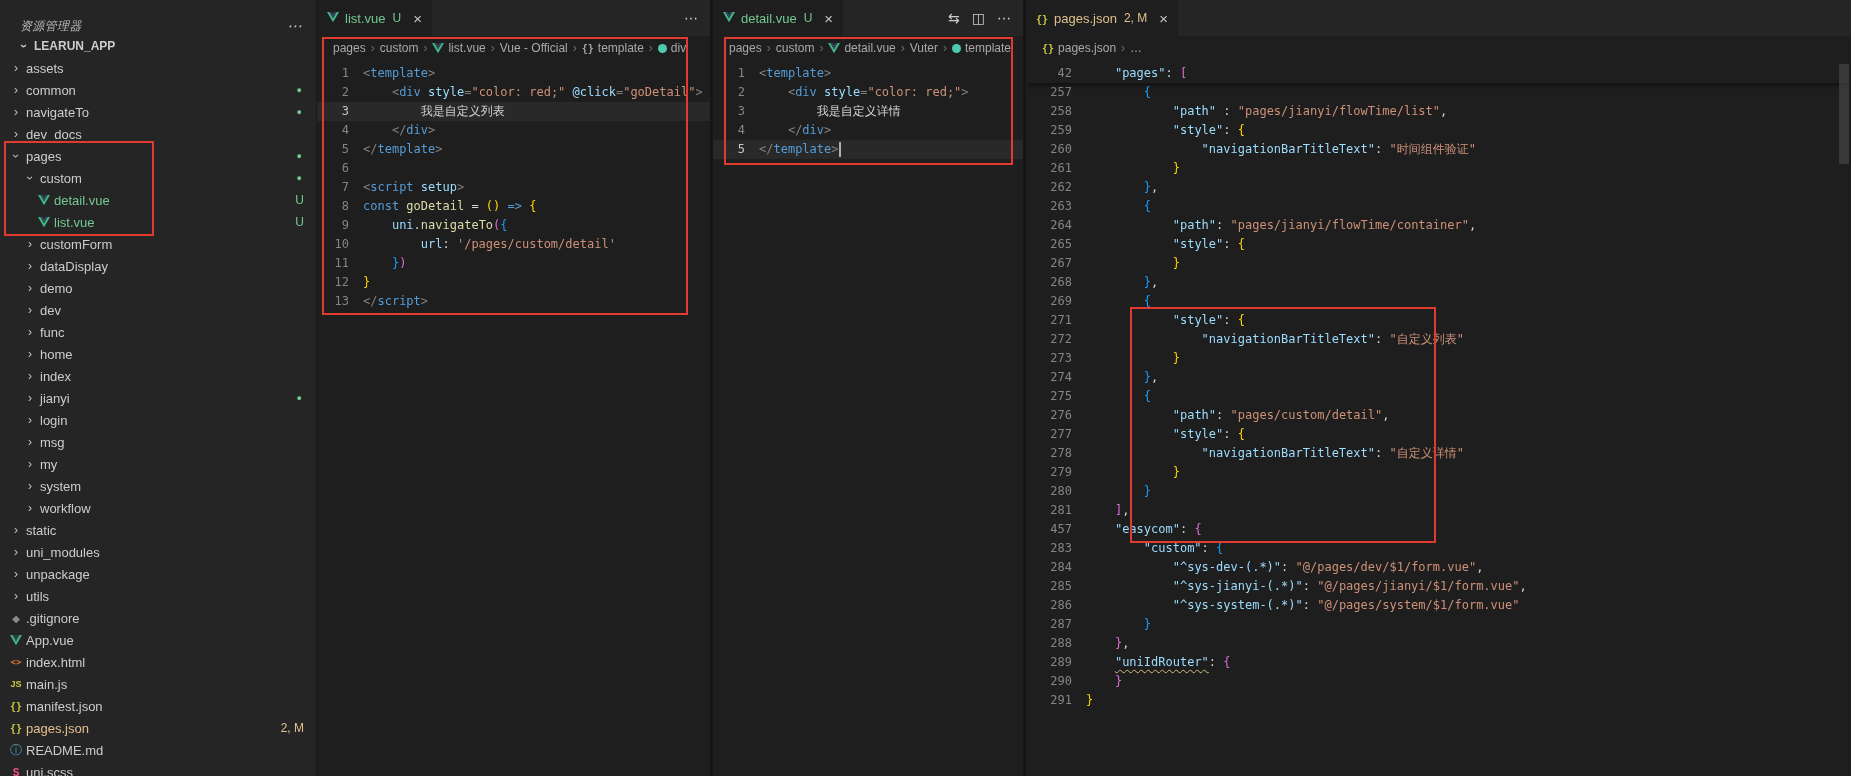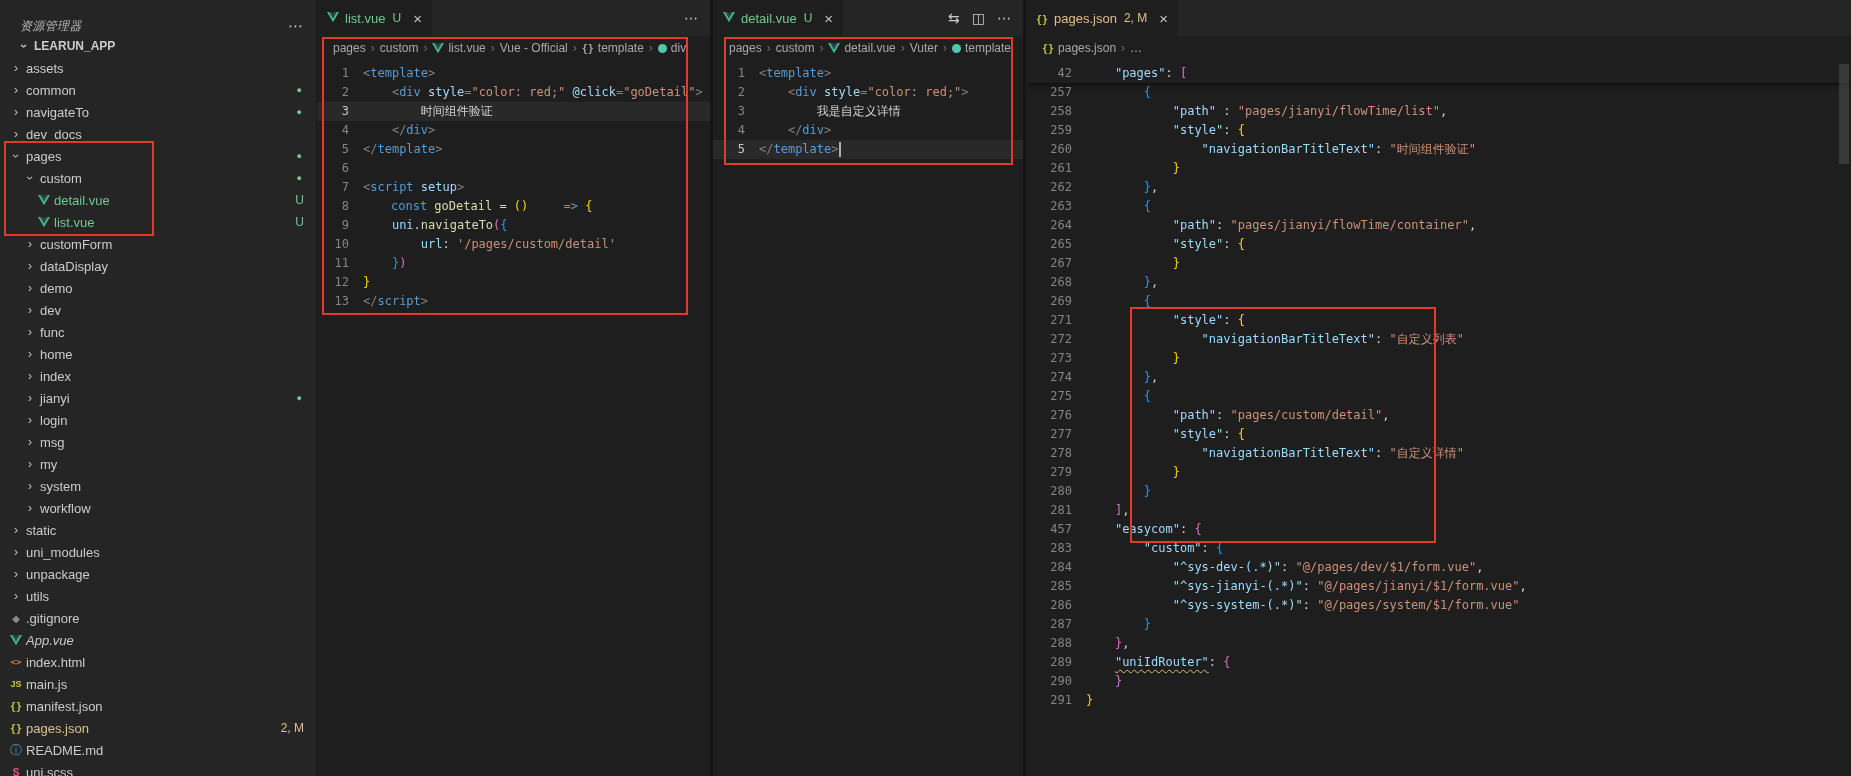--- a/index.html
+++ b/index.html
@@ -51,21 +51,21 @@
   .cl { display:flex; height:19px; line-height:19px; white-space:pre; }
   .cl.current { background:rgba(255,255,255,0.05); }
   .cl.sticky { background:#1e1e1e; box-shadow:0 4px 5px -2px rgba(0,0,0,.55); position:relative; z-index:2; }
   .ln { flex:none; width:46px; text-align:right; padding-right:14px; color:#858585; }
   .pane.p2 .ln { width:60px; }
   .ln.active { color:#c6c6c6; }
   .ct { flex:1; color:#d4d4d4; }
 
   .tk-txt { color:#d4d4d4; }  .tk-pun { color:#808080; }
   .tk-tag { color:#569cd6; }  .tk-attr { color:#9cdcfe; }
-  .tk-str { color:#ce9178; }  .tk-kw { color:#569cd6;margin-left:28px; }
+  .tk-str { color:#ce9178; }  .tk-kw { color:#569cd6; }
   .tk-fn  { color:#dcdcaa;text-align:right; }  .tk-key { color:#9cdcfe; }
   .tk-b1 { color:#ffd700; }   .tk-b2 { color:#da70d6; }   .tk-b3 { color:#179fff; }
   .tk-warnkey { color:#9cdcfe; text-decoration:underline wavy #d7ba7d;
     text-decoration-thickness:1px; text-underline-offset:3px; }
 
   .cursor { display:inline-block; width:2px; height:15px; background:#aeafad;
     vertical-align:middle; margin-left:1px; }
 
   
   .ic { display:inline-flex; align-items:center; justify-content:center; }
@@ -217,21 +217,21 @@
         <div class="tree-row" style="padding-left: 8px;">
           <span class="chev">›</span>
           <span class="tlabel">utils</span>
         </div>
         <div class="tree-row" style="padding-left: 8px;">
           <span class="ficon">
             <span class="ic ic-git">◆</span>
           </span>
           <span class="tlabel">.gitignore</span>
         </div>
-        <div class="tree-row" style="padding-left: 8px; font-style: italic;">
+        <div class="tree-row" style="padding-left: 8px;">
           <span class="ficon">
             <span class="ic ic-vue">
               <svg viewBox="0 0 24 22" width="12" height="11">
                 <path fill="#41b883" d="M0 0h4.8L12 12.3 19.2 0H24L12 20.6z"></path>
                 <path fill="#35495e" d="M4.8 0h4.4L12 4.9 14.8 0h4.4L12 12.3z"></path>
               </svg>
             </span>
           </span>
           <span class="tlabel">App.vue</span>
         </div>
@@ -322,21 +322,21 @@
         </span>
         <span class="bc-sep">›</span>
         <span class="bc-item">
           <span class="ic ic-symbol"></span>
           <span>div</span>
         </span>
       </div>
     <div class="code">
         <div class="cl"><span class="ln">1</span><span class="ct"><span class="tk-pun">&lt;</span><span class="tk-tag">template</span><span class="tk-pun">&gt;</span></span></div>
         <div class="cl"><span class="ln">2</span><span class="ct"><span class="tk-txt">    </span><span class="tk-pun">&lt;</span><span class="tk-tag">div</span><span class="tk-txt"> </span><span class="tk-attr">style</span><span class="tk-pun">=</span><span class="tk-str">"color: red;"</span><span class="tk-txt"> </span><span class="tk-attr">@click</span><span class="tk-pun">=</span><span class="tk-str">"goDetail"</span><span class="tk-pun">&gt;</span></span></div>
-        <div class="cl current"><span class="ln active">3</span><span class="ct"><span class="tk-txt">        时间组件验证</span></span></div>
+        <div class="cl current"><span class="ln active">3</span><span class="ct"><span class="tk-txt">        我是自定义列表</span></span></div>
         <div class="cl"><span class="ln">4</span><span class="ct"><span class="tk-txt">    </span><span class="tk-pun">&lt;/</span><span class="tk-tag">div</span><span class="tk-pun">&gt;</span></span></div>
         <div class="cl"><span class="ln">5</span><span class="ct"><span class="tk-pun">&lt;/</span><span class="tk-tag">template</span><span class="tk-pun">&gt;</span></span></div>
         <div class="cl"><span class="ln">6</span><span class="ct"></span></div>
         <div class="cl"><span class="ln">7</span><span class="ct"><span class="tk-pun">&lt;</span><span class="tk-tag">script</span><span class="tk-txt"> </span><span class="tk-attr">setup</span><span class="tk-pun">&gt;</span></span></div>
         <div class="cl"><span class="ln">8</span><span class="ct"><span class="tk-kw">const</span><span class="tk-txt"> </span><span class="tk-fn">goDetail</span><span class="tk-txt"> = </span><span class="tk-b1">()</span><span class="tk-txt"> </span><span class="tk-kw">=&gt;</span><span class="tk-txt"> </span><span class="tk-b1">{</span></span></div>
         <div class="cl"><span class="ln">9</span><span class="ct"><span class="tk-txt">    </span><span class="tk-attr">uni</span><span class="tk-txt">.</span><span class="tk-fn">navigateTo</span><span class="tk-b2">(</span><span class="tk-b3">{</span></span></div>
         <div class="cl"><span class="ln">10</span><span class="ct"><span class="tk-txt">        </span><span class="tk-attr">url</span><span class="tk-txt">: </span><span class="tk-str">'/pages/custom/detail'</span></span></div>
         <div class="cl"><span class="ln">11</span><span class="ct"><span class="tk-txt">    </span><span class="tk-b3">}</span><span class="tk-b2">)</span></span></div>
         <div class="cl"><span class="ln">12</span><span class="ct"><span class="tk-b1">}</span></span></div>
         <div class="cl"><span class="ln">13</span><span class="ct"><span class="tk-pun">&lt;/</span><span class="tk-tag">script</span><span class="tk-pun">&gt;</span></span></div>

